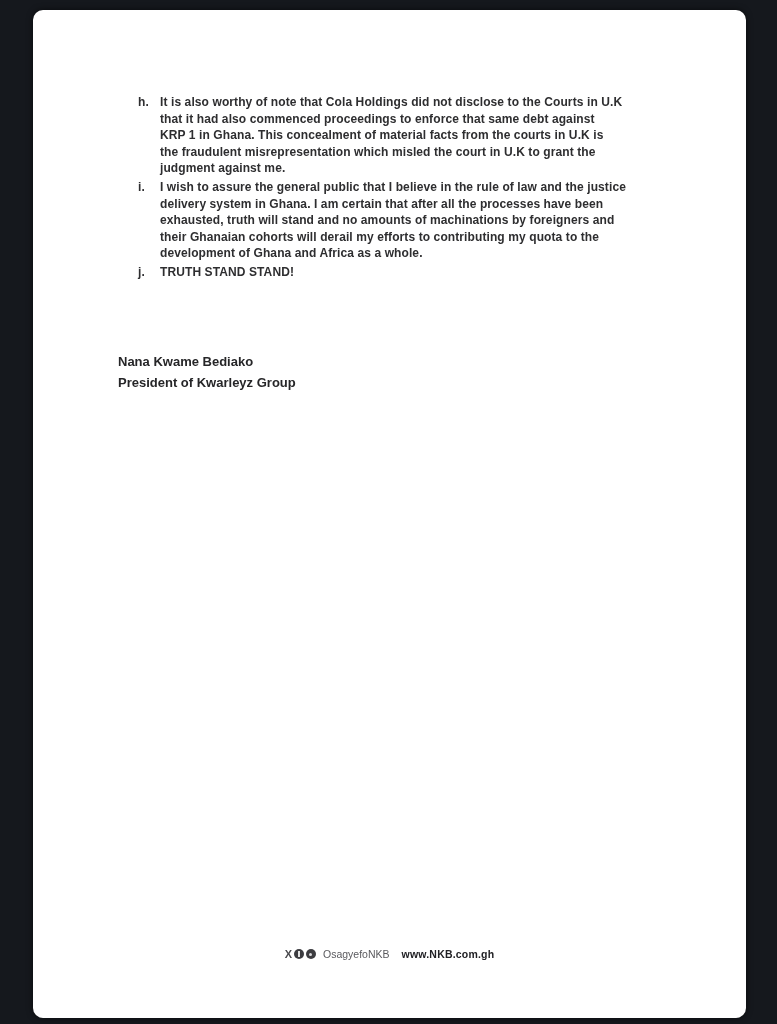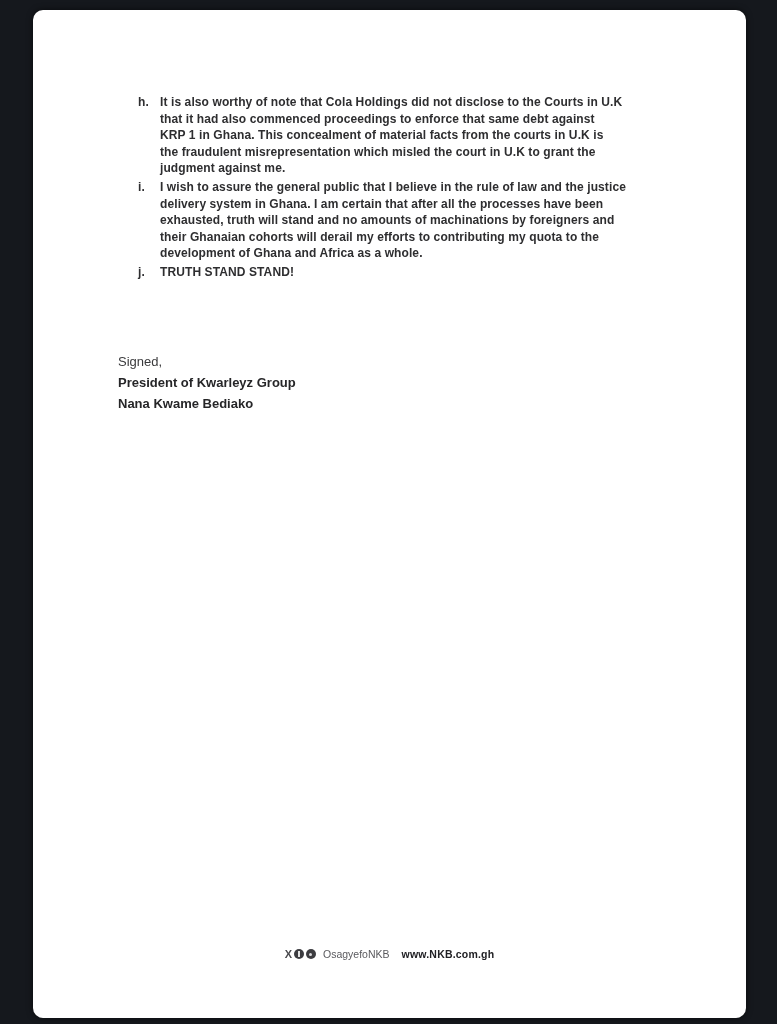--- a/index.html
+++ b/index.html
@@ -153,23 +153,22 @@
 their Ghanaian cohorts will derail my efforts to contributing my quota to the
 development of Ghana and Africa as a whole.</span>
       </li>
       <li class="statement-item">
         <span class="marker">j.</span>
         <span class="item-text">TRUTH STAND STAND!</span>
       </li>
     </ol>
 
     <div class="signature-block">
-      <div class="signed-label">Signed,</div>
+      <div class="bold-line">Nana Kwame Bediako</div>
       <div class="bold-line">President of Kwarleyz Group</div>
-      <div class="bold-line">Nana Kwame Bediako</div>
     </div>
 
     <div class="page-footer">
       <span class="social-icons">
         <span class="x-glyph">X</span>
         <span class="circle-icon fb"></span>
         <span class="circle-icon ig"></span>
       </span>
       <span class="social-handle">OsagyefoNKB</span>
       <span class="website-link">www.NKB.com.gh</span>

